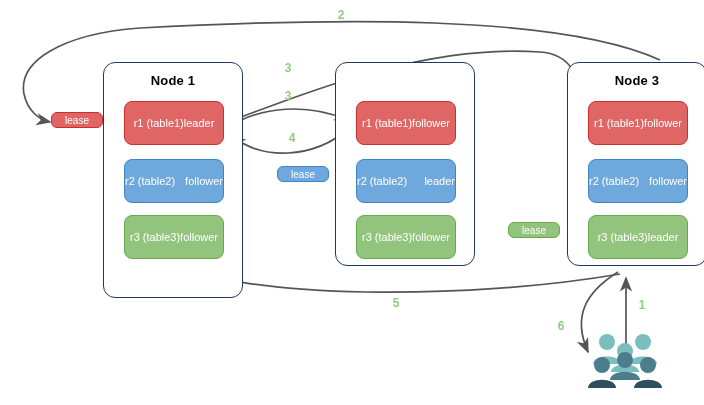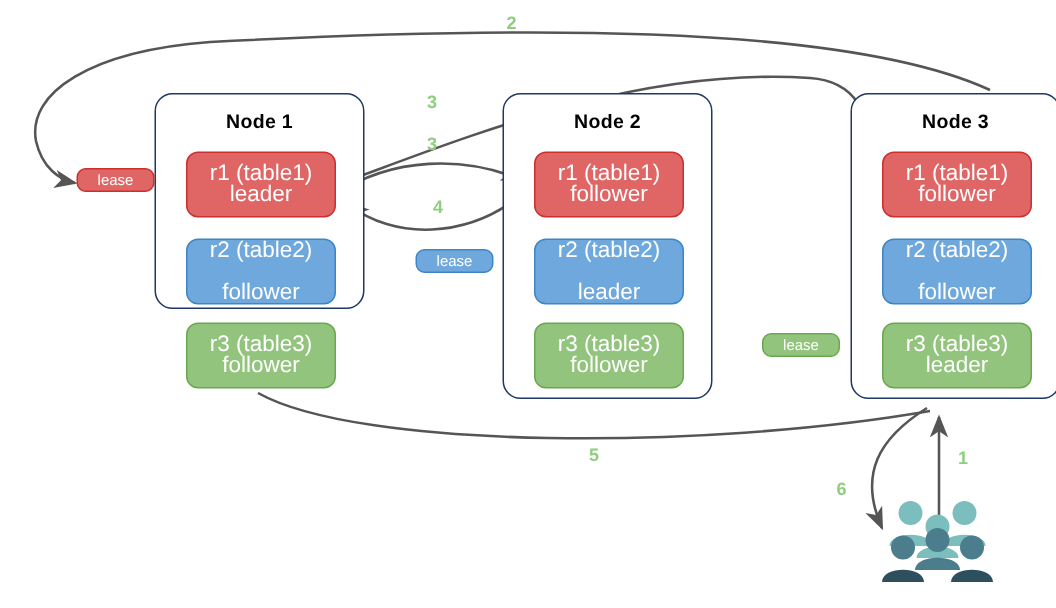--- a/index.html
+++ b/index.html
@@ -44,25 +44,25 @@
     letter-spacing: .2px;
   }
   .replica {
     position: absolute;
     box-sizing: border-box;
     left: 20px;
     width: 100px;
     height: 44px;
     border-radius: 8px;
     display: flex;
-    flex-direction: column;
+    flex-direction: row;
     align-items: center;
     justify-content: center;
     color: #ffffff;
-    font-size: 15px;
+    font-size: 11px;
     line-height: 14px;
     text-align: center;
   }
   .replica span { display: block; }
   .rep-red   { background: #e06666; border: 1.6px solid #cc2f2f; }
   .rep-blue  { background: #6fa8dc; border: 1.6px solid #3d85c6; justify-content: space-between; }
   .rep-green { background: #93c47d; border: 1.6px solid #6aa84f; }
   .r1 { top: 38px; }
   .r2 { top: 96px; }
   .r3 { top: 152px; align-items: center; }
@@ -118,39 +118,38 @@
 
     <path d="M 350,128 C 312,160 262,160 232,136" fill="none" stroke="#555555" stroke-width="1.7" marker-end="url(#ah)"></path>
 
     <path d="M 172,262 C 240,300 470,300 620,274" fill="none" stroke="#555555" stroke-width="1.7"></path>
 
     <path d="M 626,345 L 626,278" fill="none" stroke="#555555" stroke-width="1.7" marker-end="url(#ah)"></path>
 
     <path d="M 618,272 C 586,292 572,316 588,352" fill="none" stroke="#555555" stroke-width="1.7" marker-end="url(#ah)"></path>
   </svg>
 
-  <div class="node-box" style="left:103px; top:62px; width:140px; height:144px;padding-left:36px;">
+  <div class="node-box" style="left:103px; top:62px; width:140px; height:236px;padding-left:36px;">
     <div class="node-title">Node 1</div>
 
     <div class="replica rep-red r1">
       <span>r1 (table1)</span>
       <span>leader</span>
     </div>
     <div class="replica rep-blue r2">
       <span>r2 (table2)</span>
       <span>follower</span>
     </div>
     <div class="replica rep-green r3">
       <span>r3 (table3)</span>
       <span>follower</span>
     </div>
   </div>
 
   <div class="node-box" style="left:335px; top:62px; width:140px; height:204px;">
-    <div class="node-title">Node 2</div>
 
     <div class="replica rep-red r1">
       <span>r1 (table1)</span>
       <span>follower</span>
     </div>
     <div class="replica rep-blue r2">
       <span>r2 (table2)</span>
       <span>leader</span>
     </div>
     <div class="replica rep-green r3">

